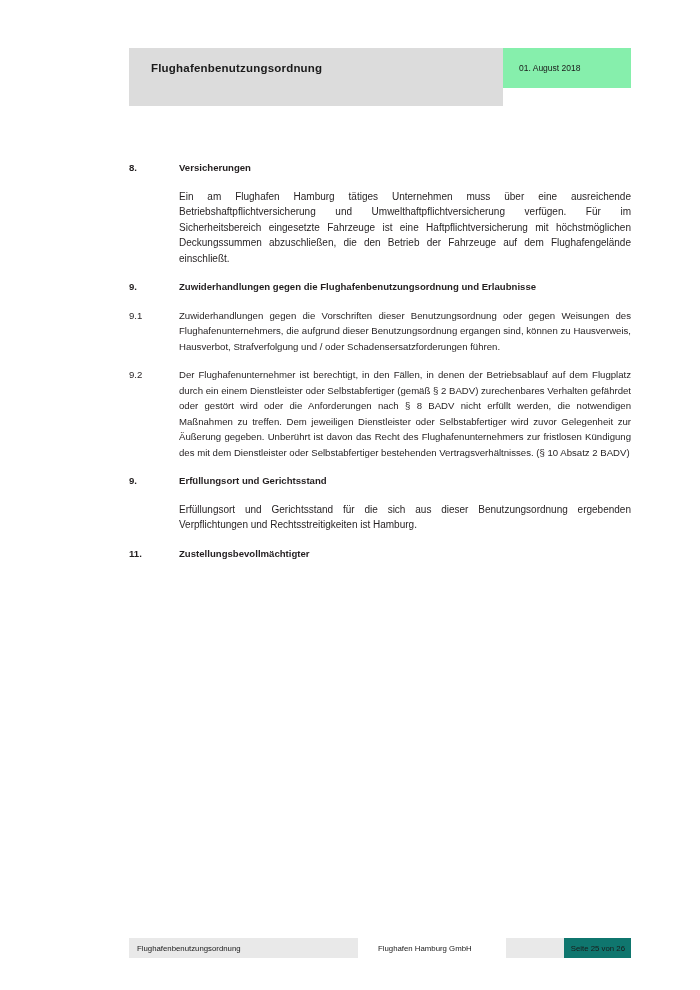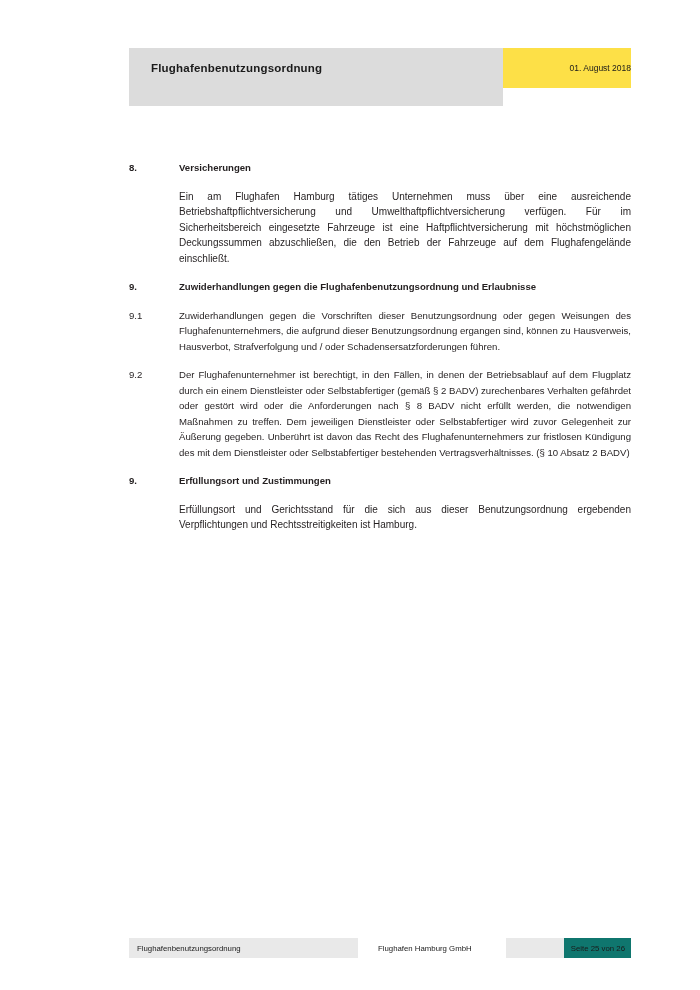--- a/index.html
+++ b/index.html
@@ -39,27 +39,26 @@
     padding-left: 22px;
     box-sizing: border-box;
   }
   .header-title {
     font-size: 11.5px;
     font-weight: bold;
     letter-spacing: 0.2px;
     color: #1a1a1a;
   }
   .header-date-box {
-    background: #fde047;
+    background: #86efac;
     flex: 1;
     display: flex;
     align-items: center;
     padding-left: 16px;
     box-sizing: border-box;
-    justify-content: flex-end;
   }
   .header-date {
     font-size: 8.5px;
     color: #1a1a1a;
   }
   .header-underbar {
     position: absolute;
     left: 129px;
     top: 88px;
     width: 374px;
@@ -176,24 +175,28 @@
     </div>
 
     <div class="sec para-block">
       <div class="num">9.2</div>
       <div class="txt">Der Flughafenunternehmer ist berechtigt, in den Fällen, in denen der Betriebsablauf auf dem Flugplatz durch ein einem Dienstleister oder Selbstabfertiger (gemäß § 2 BADV) zurechenbares Verhalten gefährdet oder gestört wird oder die Anforderungen nach § 8 BADV nicht erfüllt werden, die notwendigen Maßnahmen zu treffen. Dem jeweiligen Dienstleister oder Selbstabfertiger wird zuvor Gelegenheit zur Äußerung gegeben. Unberührt ist davon das Recht des Flughafenunternehmers zur fristlosen Kündigung des mit dem Dienstleister oder Selbstabfertiger bestehenden Vertragsverhältnisses. (§ 10 Absatz 2 BADV)</div>
     </div>
 
 
     <div class="sec heading-block">
       <div class="num bold">9.</div>
-      <div class="txt bold">Erfüllungsort und Zustimmungen</div>
+      <div class="txt bold">Erfüllungsort und Gerichtsstand</div>
     </div>
     <div class="indent-para">Erfüllungsort und Gerichtsstand für die sich aus dieser Benutzungsordnung ergebenden Verpflichtungen und Rechtsstreitigkeiten ist Hamburg.</div>
 
+    <div class="sec heading-block">
+      <div class="num bold">11.</div>
+      <div class="txt bold">Zustellungsbevollmächtigter</div>
+    </div>
 
   </div>
 
   <div class="footer">
     <div class="footer-cell f1">Flughafenbenutzungsordnung</div>
     <div class="footer-cell f2">Flughafen Hamburg GmbH</div>
     <div class="footer-cell f3"></div>
     <div class="footer-cell f4">Seite 25 von 26</div>
   </div>
 

